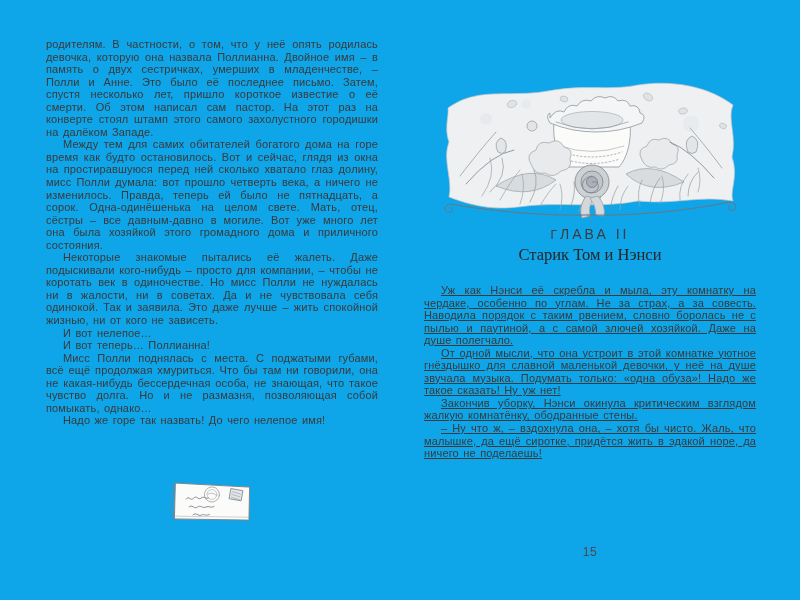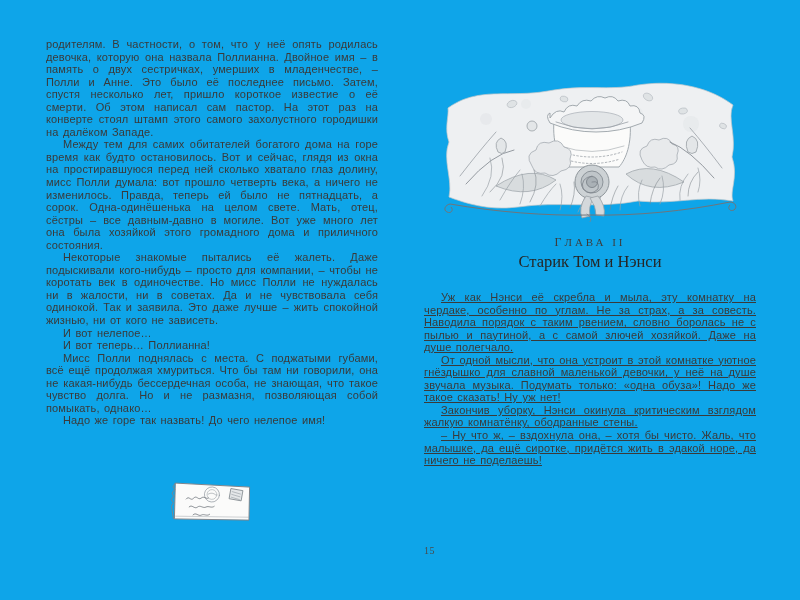--- a/index.html
+++ b/index.html
@@ -22,24 +22,24 @@
     font-size:11px;
     line-height:12.55px;
     letter-spacing:0.15px;
     word-spacing:1.2px;
     text-align:justify;
   }
   .body-text p.indent{text-indent:17px;}
 
   
   .chapter-label{
-    margin-top:14px;
-    text-align:center;
-    font-family:Liberation Serif, serif;
-    font-size:11px;
+    margin-top:6px;
+    text-align:center;
+    font-family:Liberation Sans, sans-serif;
+    font-size:14px;
     letter-spacing:3px;
     color:#3d3d3d;
     line-height:13px;
   }
   .chapter-label::first-letter{font-size:12px;}
   .chapter-title{
     margin-top:2px;
     text-align:center;
     font-family:"Liberation Serif", serif;
     font-weight:normal;
@@ -58,25 +58,24 @@
   .envelope-wrap{
     position:absolute;
     left:46px;top:474px;width:332px;
     text-align:center;
   }
   .envelope-wrap svg{display:inline-block;transform:rotate(6deg);}
 
   .page-number{
     position:absolute;
     left:424px;top:545px;width:332px;
-    text-align:left;
-    font-size:10px;
+    text-align:center;
+    font-size:12px;
     color:#4a4a4a;
     letter-spacing:0.5px;
-    font-family:Liberation Serif, serif;
   }
 
   .sk{stroke:#99a0a6;fill:none;stroke-width:0.8;stroke-linecap:round;}
   .sk-d{stroke:#7d848b;fill:none;stroke-width:0.8;stroke-linecap:round;}
 </style>
 </head>
 <body>
 
 <div class="spread">
 

